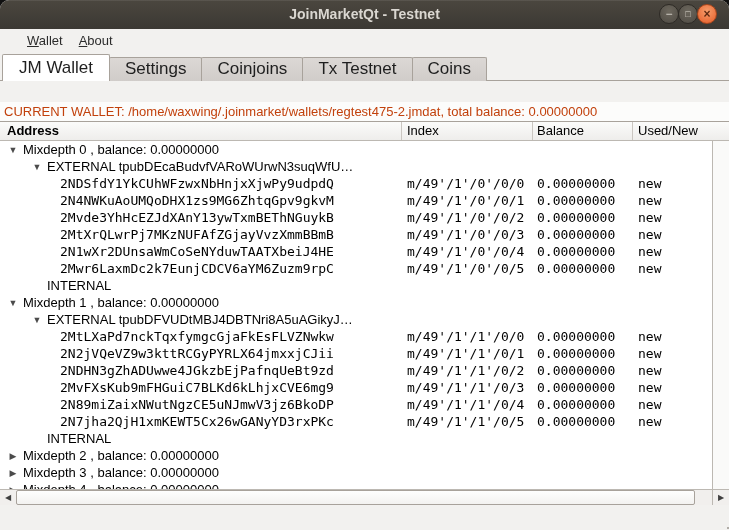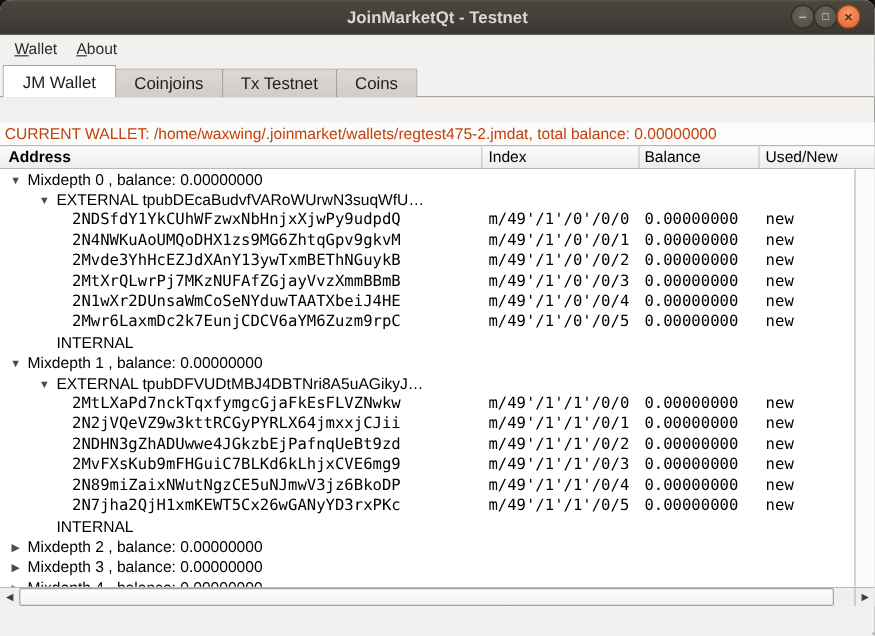--- a/index.html
+++ b/index.html
@@ -9,28 +9,28 @@
   
   .titlebar{flex:none;height:29px;background:linear-gradient(#4b473f,#3b3833);position:relative;box-shadow:inset 0 1px 0 rgba(255,255,255,.08);}
   .titlebar .title{text-align:center;line-height:29px;font-size:14px;font-weight:bold;color:#dad7d1;}
   .winbtns{position:absolute;top:4px;right:12px;display:flex;}
   .wbtn{width:20px;height:20px;border-radius:50%;margin-left:-1px;display:flex;align-items:center;justify-content:center;font-size:12px;line-height:1;box-sizing:border-box;}
   .wbtn.minmax{background:radial-gradient(circle at 50% 35%,#6c675d,#4e4a43);border:1px solid #2e2b26;color:#d8d4cc;}
   .wbtn.max{font-size:9px;}
   .wbtn.close{background:radial-gradient(circle at 50% 35%,#f69d6b,#e55c28);border:1px solid #a8461c;color:#5f2a12;font-weight:bold;font-size:12px;}
 
   
-  .menubar{flex:none;height:23px;background:#f2f1ef;display:flex;align-items:center;padding-left:8px;font-size:13px;color:#2c2c2c;}
+  .menubar{flex:none;height:23px;background:#f2f1ef;display:flex;align-items:center;padding-left:23px;font-size:13px;color:#2c2c2c;}
   .menu-item{display:inline-block;padding:2px 4px;margin-right:8px;}
   .menu-item::first-letter{text-decoration:underline;}
 
   
   .tabbar{flex:none;height:29px;background:#f2f1ef;display:flex;align-items:flex-end;padding-left:2px;position:relative;}
   .tabbar::after{content:"";position:absolute;left:0;right:0;bottom:0;height:1px;background:#a8a29b;z-index:0;}
-  .tab{box-sizing:border-box;height:24px;line-height:22px;padding:0 15px;font-size:14px;color:#1f1f1f;background:linear-gradient(#dcd8d5,#d0ccc9);border:1px solid #a8a29b;border-bottom:none;margin-right:-1px;position:relative;z-index:1;text-align:right;border-radius:2px 2px 0 0;}
+  .tab{box-sizing:border-box;height:24px;line-height:22px;padding:0 15px;font-size:17px;color:#1f1f1f;background:linear-gradient(#dcd8d5,#d0ccc9);border:1px solid #a8a29b;border-bottom:none;margin-right:-1px;position:relative;z-index:1;text-align:right;border-radius:2px 2px 0 0;}
   .tab.active{height:27px;line-height:26px;background:#ffffff;z-index:2;padding:0 16px;}
 
   
   .banner{flex:none;height:19px;background:#fcfcfb;font-size:13px;line-height:19px;padding-left:4px;color:#c2410c;white-space:nowrap;overflow:hidden;margin-top:21px;}
 
   
   .tree{flex:1;display:flex;flex-direction:column;border-top:1px solid #a8a29b;background:#fff;min-height:0;}
   .thead{flex:none;height:19px;box-sizing:border-box;display:flex;background:linear-gradient(#fbfbfa,#eeedeb);border-bottom:1px solid #bcb8b2;font-size:13px;color:#000;}
   .hc{box-sizing:border-box;line-height:18px;padding-left:5px;border-right:1px solid #cac6c1;overflow:hidden;white-space:nowrap;}
   .hc1{width:402px;flex:none;padding-left:7px;font-weight:bold;}
@@ -87,20 +87,21 @@
     </div>
   </div>
 
   <div class="menubar">
     <span class="menu-item">Wallet</span>
     <span class="menu-item">About</span>
   </div>
 
   <div class="tabbar">
     <div class="tab active">JM Wallet</div>
+    <div class="tab">Settings</div>
     <div class="tab">Coinjoins</div>
     <div class="tab">Tx Testnet</div>
     <div class="tab">Coins</div>
   </div>
 
   <div class="banner">CURRENT WALLET: /home/waxwing/.joinmarket/wallets/regtest475-2.jmdat, total balance: 0.00000000</div>
 
   <div class="tree">
     <div class="thead">
       <div class="hc hc1">Address</div>

